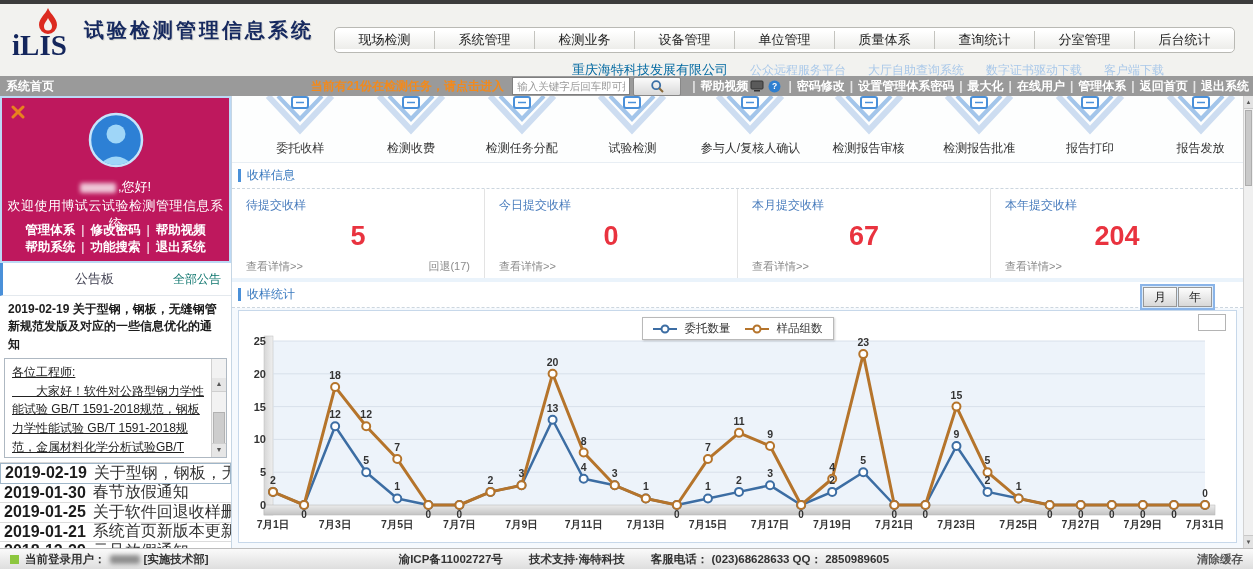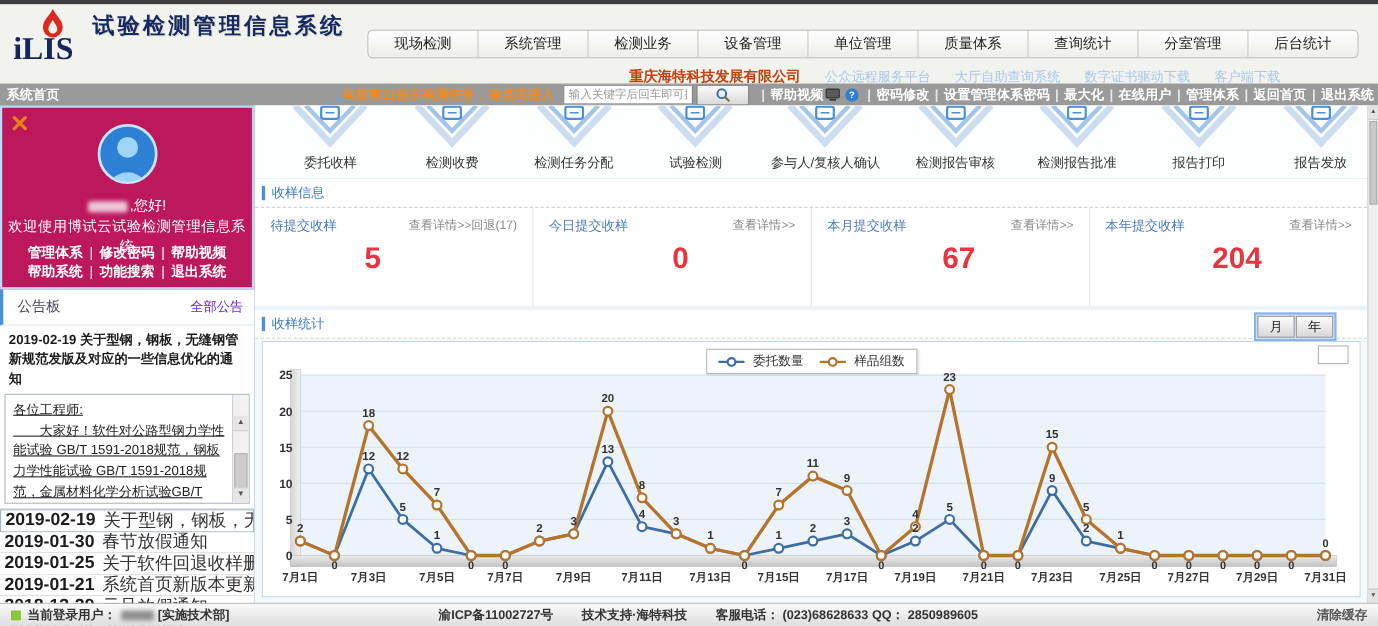--- a/index.html
+++ b/index.html
@@ -4,34 +4,34 @@
 <style>
   html,body{margin:0;padding:0;}
   body{width:1253px;height:569px;position:relative;overflow:hidden;
        font-family:"Liberation Sans","DejaVu Sans",sans-serif;background:#fff;
        -webkit-font-smoothing:antialiased;}
   .abs{position:absolute;}
   
   #topstrip{left:0;top:0;width:1253px;height:4px;background:#3c3c3c;}
   
   #header{left:0;top:4px;width:1253px;height:72px;background:#f2f2ef;border-bottom:1px solid #e2e2de;}
-  .brand{position:absolute;left:10px;top:6px;display:flex;align-items:flex-start;}
+  .brand{position:absolute;left:10px;top:6px;display:flex;align-items:center;}
   .logo-ilis{position:relative;width:66px;height:52px;}
   .logo-ilis .logo-txt{position:absolute;left:2px;bottom:0;font-size:29px;font-weight:900;
       color:#14265c;letter-spacing:0px;font-family:"Liberation Serif","DejaVu Serif",serif;}
   .logo-flame{position:absolute;left:26px;top:-2px;}
   .app-title{font-size:20px;font-weight:bold;color:#16295f;letter-spacing:3px;margin:0 0 12px 8px;
       text-shadow:1px 1px 0 #d8d8d4;}
   .navtabs{position:absolute;right:18px;top:23px;display:flex;height:24px;
-      border:1px solid #b9b9b4;border-radius:5px;overflow:hidden;background:#fff;}
+      border:1px solid #b9b9b4;border-radius:5px;overflow:hidden;background:#fff;align-items:center;}
   .navtab{width:99px;display:flex;align-items:center;justify-content:center;font-size:13px;color:#222;
       background:linear-gradient(#ffffff,#ededea);border-left:1px solid #c4c4bf;cursor:pointer;}
   .navtab:first-child{border-left:none;}
   .subrow{position:absolute;left:572px;top:57px;display:flex;align-items:center;gap:22px;white-space:nowrap;}
-  .company{font-size:13px;font-weight:bold;color:#c2410c;}
+  .company{font-size:13px;font-weight:normal;color:#0369a1;}
   .quicklink{font-size:12px;font-weight:normal;color:#a9c8e9;cursor:pointer;}
   
   #graybar{left:0;top:76px;width:1253px;height:20px;background:#9a9a9a;display:flex;align-items:center;
       font-size:12px;color:#fff;padding:0 4px;box-sizing:border-box;}
   .home-label{font-weight:bold;color:#fdfdfd;margin-left:2px;}
   .task-alert{margin-left:auto;color:#f28a1c;font-weight:bold;font-size:12px;cursor:pointer;}
   .searchbox{margin-left:8px;width:108px;height:14px;border:1px solid #7f7f7f;font-size:10.5px;
       padding:1px 4px;color:#333;background:#fff;}
   .searchbox::placeholder{color:#9a9a9a;}
   .search-btn{margin-left:3px;width:46px;height:17px;border:1px solid #888;border-radius:2px;
@@ -49,22 +49,22 @@
   .greeting{position:absolute;top:80px;width:100%;text-align:center;color:#fff;font-size:13px;}
   .name-blur{display:inline-block;width:36px;height:10px;background:rgba(255,255,255,.75);
       border-radius:2px;filter:blur(2px);vertical-align:middle;margin-right:2px;}
   .welcome{position:absolute;top:99px;width:100%;text-align:center;color:#fff;font-size:13px;letter-spacing:.5px;}
   .user-links{position:absolute;top:124px;width:100%;text-align:center;color:#fff;font-size:12.5px;font-weight:bold;line-height:17px;}
   .u-link{cursor:pointer;}
   .u-sep{margin:0 6px;font-weight:normal;}
   .u-sep::before{content:"|";}
   .board-header{height:32px;display:flex;align-items:center;border-left:3px solid #4a90d9;
       border-bottom:1px solid #e4e9ee;background:#fff;padding:0 10px 0 13px;}
-  .board-title{font-size:13px;color:#445;flex:1;}
-  .board-all{font-size:12px;color:#6d28d9;cursor:pointer;}
+  .board-title{font-size:13px;color:#445;flex:1;text-align:center;}
+  .board-all{font-size:12px;color:#0f766e;cursor:pointer;}
   .notice-title{padding:5px 8px 3px 8px;font-size:12px;font-weight:bold;color:#1c1c1c;line-height:1.45;cursor:pointer;}
   .notice-body{position:relative;margin:2px 4px 0 4px;height:100px;border:1px solid #aeb8c2;background:#fff;
       font-size:12px;color:#222;line-height:1.55;padding:4px 18px 2px 7px;box-sizing:border-box;
       overflow:hidden;white-space:pre-line;text-decoration:underline;}
   .nb-scroll{position:absolute;right:0;top:0;width:14px;height:100%;background:#f2f2f2;border-left:1px solid #d0d0d0;}
   .nb-btn{height:13px;font-size:7px;color:#555;display:flex;align-items:center;justify-content:center;
       background:#e6e6e6;border-bottom:1px solid #cfcfcf;cursor:pointer;}
   .nb-btn.down{position:absolute;bottom:0;width:100%;border-top:1px solid #cfcfcf;border-bottom:none;}
   .nb-thumb{margin:2px 1px;height:30px;background:#cdcdcd;border:1px solid #b2b2b2;cursor:pointer;}
   .notice-list{margin-top:4px;border-top:1px solid #d8d8d8;}
@@ -77,21 +77,21 @@
   #main{left:232px;top:96px;width:1011px;height:452px;background:#f5f9fd;}
   .workflow{display:flex;height:66px;background:#fdfefe;border-bottom:1px solid #e8eef4;overflow:hidden;}
   .wf-step{flex:1;display:flex;flex-direction:column;align-items:center;cursor:pointer;padding-left:26px;}
   .wf-iconbox{height:42px;overflow:hidden;display:flex;justify-content:center;}
   .wf-label{font-size:12px;color:#333;margin-top:2px;white-space:nowrap;}
   .sec-header{height:25px;display:flex;align-items:center;background:#fff;
       border-bottom:1px dashed #ccd6df;padding-left:6px;position:relative;}
   .accent-bar{width:3px;height:13px;background:#4a90d9;margin-right:6px;}
   .sec-title{font-size:12px;color:#3a7abf;}
   .stats-row{display:flex;height:89px;background:#fff;}
-  .stat-card{flex:1;border-right:1px solid #e3e3e3;padding:8px 14px 4px 14px;display:flex;box-sizing:border-box;}
+  .stat-card{flex:1;border-right:1px solid #e3e3e3;padding:8px 14px 4px 14px;display:flex;flex-direction:column;box-sizing:border-box;}
   .stat-card:last-child{border-right:none;}
   .stat-label{font-size:12px;color:#4a7dbd;}
   .stat-value{flex:1;display:flex;align-items:center;justify-content:center;
       font-size:27px;font-weight:bold;color:#e9333f;}
   .stat-foot{display:flex;justify-content:space-between;font-size:11px;color:#8b8b8b;}
   .stat-detail,.stat-extra{cursor:pointer;}
   .gap-strip{height:4px;background:#eaf3fb;}
   .toggle-group{position:absolute;right:28px;top:2px;display:flex;border:2px solid #8ab4e8;background:#dcebfa;padding:1px;}
   .tg-btn{width:32px;height:18px;display:flex;align-items:center;justify-content:center;font-size:12px;color:#222;
       background:linear-gradient(#fdfdfd,#d8d8d8);border:1px solid #979797;cursor:pointer;margin-left:1px;}

